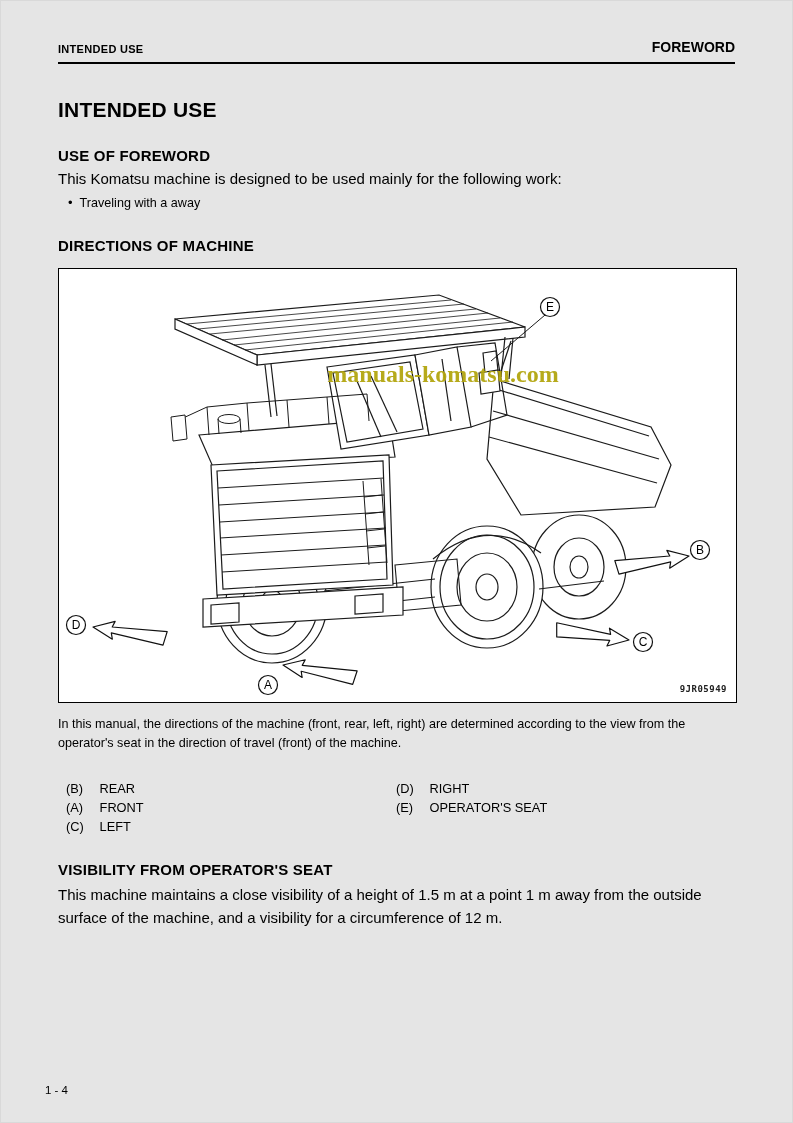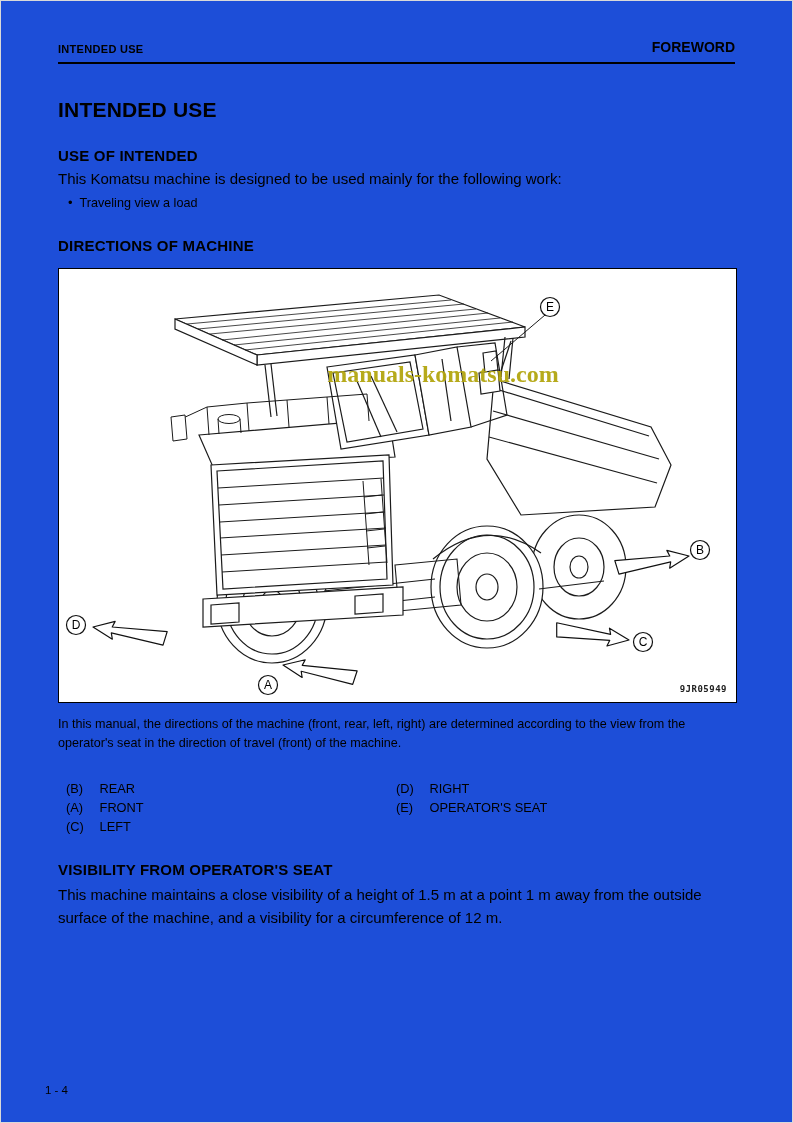--- a/index.html
+++ b/index.html
@@ -1,20 +1,20 @@
 <!DOCTYPE html>
 <html><head>
 <meta charset="utf-8">
 <style>
   html,body { margin:0; padding:0; background:#888; }
   .page {
     position:relative;
     width:793px; height:1123px;
     margin:0 auto;
-    background:#1d4ed8;
+    background:#e5e5e5;
     border:1px solid #d9d9d9;
     box-sizing:border-box;
     font-family:"Liberation Sans", sans-serif;
     color:#000;
     overflow:hidden;
   }
   .content { padding:38px 57px 0 57px; }
 
   .page-header {
     display:flex; justify-content:space-between; align-items:flex-end;
@@ -74,24 +74,24 @@
   <div class="content">
 
     <div class="page-header">
       <span class="hdr-left">INTENDED USE</span>
       <span class="hdr-right">FOREWORD</span>
     </div>
 
     <h1 class="page-title">INTENDED USE</h1>
 
     <section>
-      <h2 class="sec-heading">USE OF INTENDED</h2>
+      <h2 class="sec-heading">USE OF FOREWORD</h2>
       <p class="body-text">This Komatsu machine is designed to be used mainly for the following work:</p>
       <ul class="bullet-list">
-        <li>Traveling view a load</li>
+        <li>Traveling with a away</li>
       </ul>
     </section>
 
     <section>
       <h2 class="sec-heading">DIRECTIONS OF MACHINE</h2>
 
       <div class="figure-box">
         <svg class="truck-svg" viewBox="0 0 677 433" width="677" height="433">
 
           <g stroke="#1b1b1b" fill="#ffffff" stroke-width="1.2">

